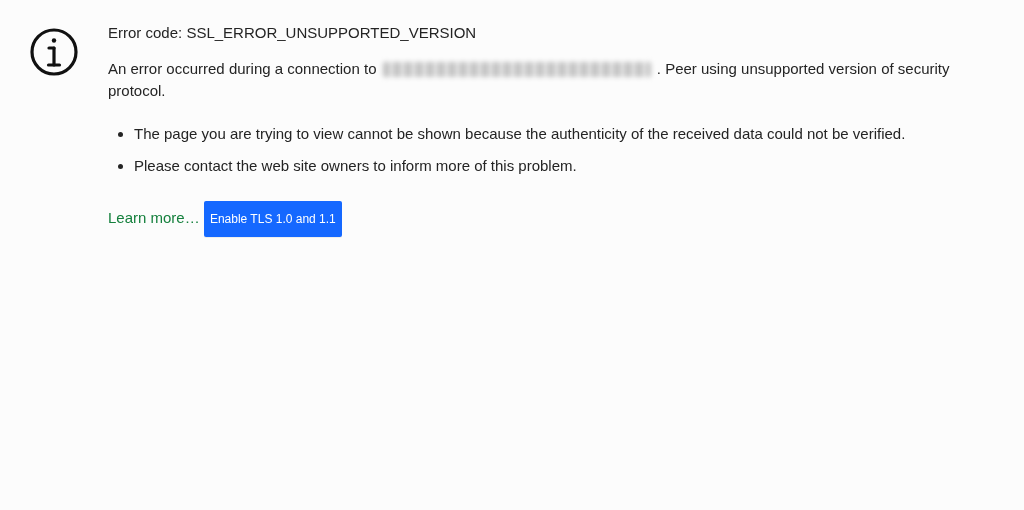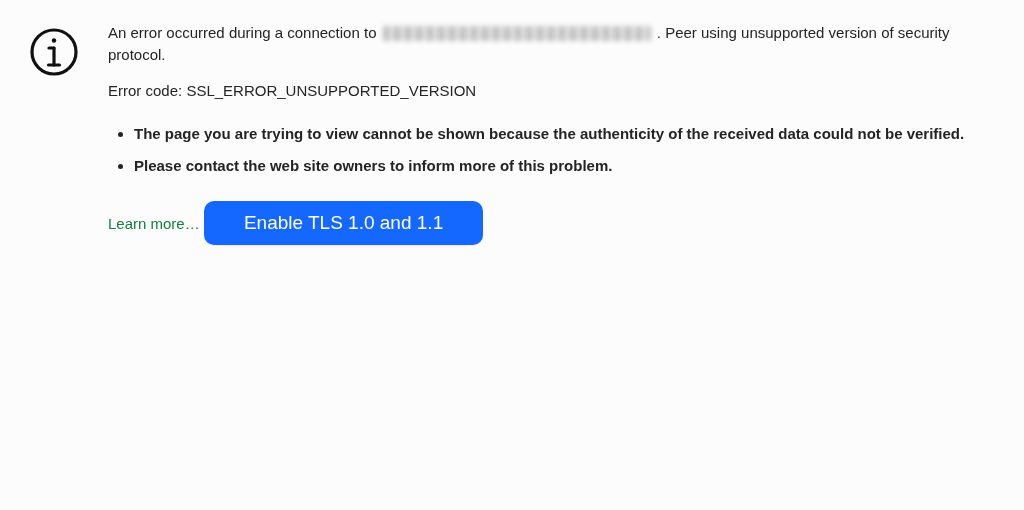--- a/index.html
+++ b/index.html
@@ -52,41 +52,40 @@
         #e2e2e2 6px, #e2e2e2 11px
       );
       filter: blur(2.4px);
       border-radius: 2px;
       margin: 0 2px;
     }
     ul.bullets {
       list-style: disc;
       padding-left: 26px;
       margin: 22px 0 18px 0;
-      font-weight: bold;
     }
     ul.bullets li {
       line-height: 1.45;
       margin-bottom: 10px;
     }
     a.learn {
       color: #15803d;
       text-decoration: none;
       display: inline-block;
       margin-bottom: 22px;
     }
     .btn {
       display: inline-block;
       background: #1568ff;
       color: #fff;
       border: none;
-      padding: 11px 40px;
-      font-size: 19px;
+      padding: 11px 6px;
+      font-size: 12px;
       cursor: pointer;
-      border-radius: 10px;
+      border-radius: 2px;
       margin-top: 6px;
       box-shadow: 0 1px 0 rgba(0,0,0,.06);
     }
   </style>
 </head>
 <body>
 
 <div class="page">
   <div class="icon-col">
     <svg class="info-icon-svg" viewBox="0 0 52 52" aria-hidden="true">
@@ -94,27 +93,27 @@
       <circle cx="26" cy="14.5" r="2.2" fill="#111" stroke="none"></circle>
       <line x1="26" y1="22" x2="26" y2="39" stroke-linecap="round"></line>
       <line x1="21" y1="22" x2="26" y2="22" stroke-linecap="round"></line>
       <line x1="20.5" y1="39" x2="31.5" y2="39" stroke-linecap="round"></line>
     </svg>
   </div>
 
   <div class="content-col">
 
     <p class="para">
+      <span>Error code: </span><span>SSL_ERROR_UNSUPPORTED_VERSION</span>
+    </p>
+
+    <p class="para">
       <span>An error occurred during a connection to </span>
       <span class="host-blur"></span>
       <span>. Peer using unsupported version of security protocol.</span>
-    </p>
-
-    <p class="para">
-      <span>Error code: </span><span>SSL_ERROR_UNSUPPORTED_VERSION</span>
     </p>
 
     <ul class="bullets">
       <li>The page you are trying to view cannot be shown because the authenticity of the received data could not be verified.</li>
       <li>Please contact the web site owners to inform more of this problem.</li>
     </ul>
 
     <a href="#" class="learn">Learn more…</a>
 
 

